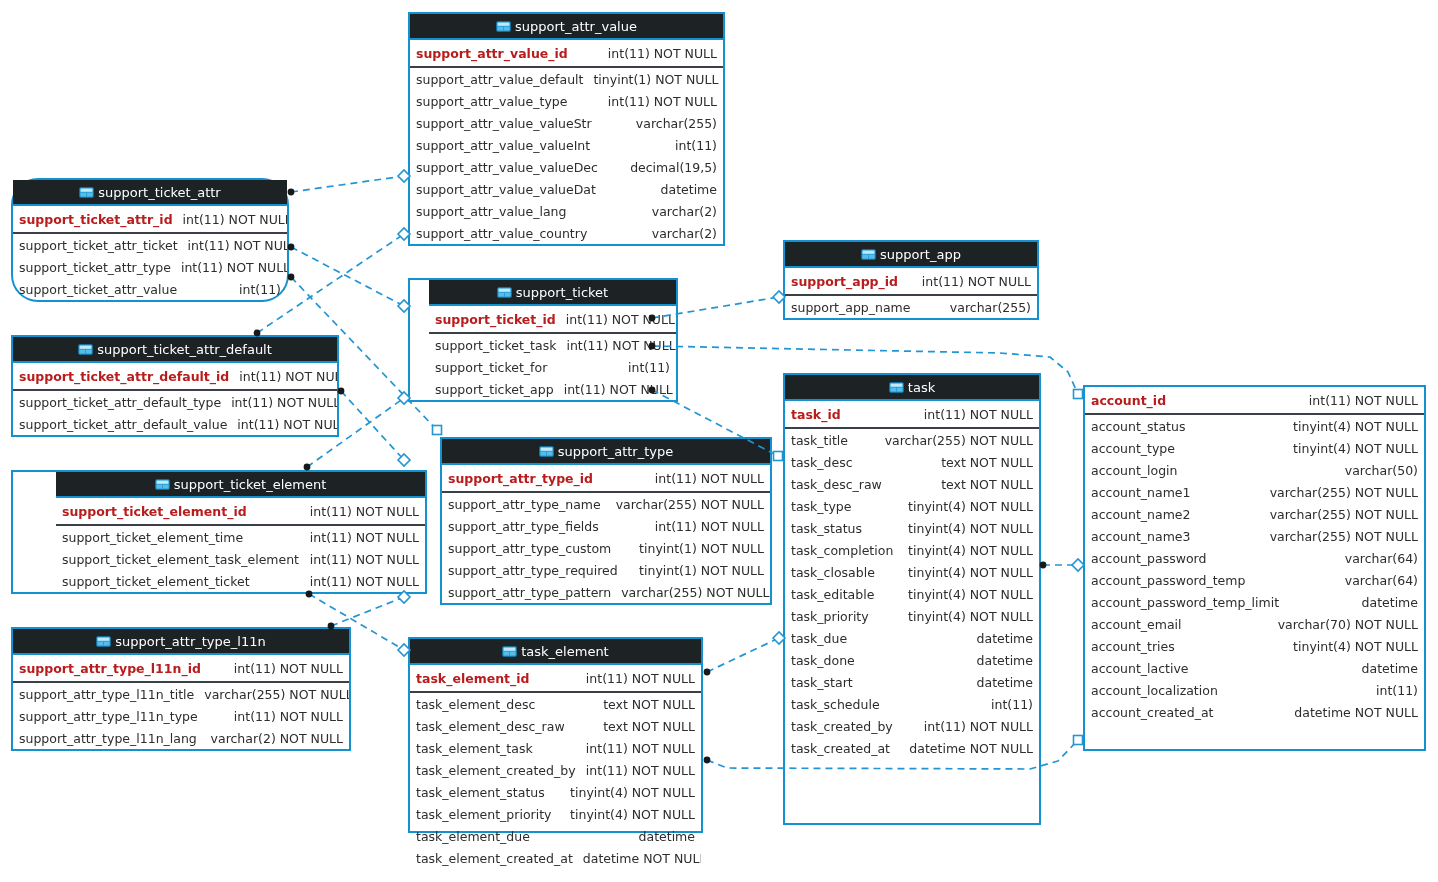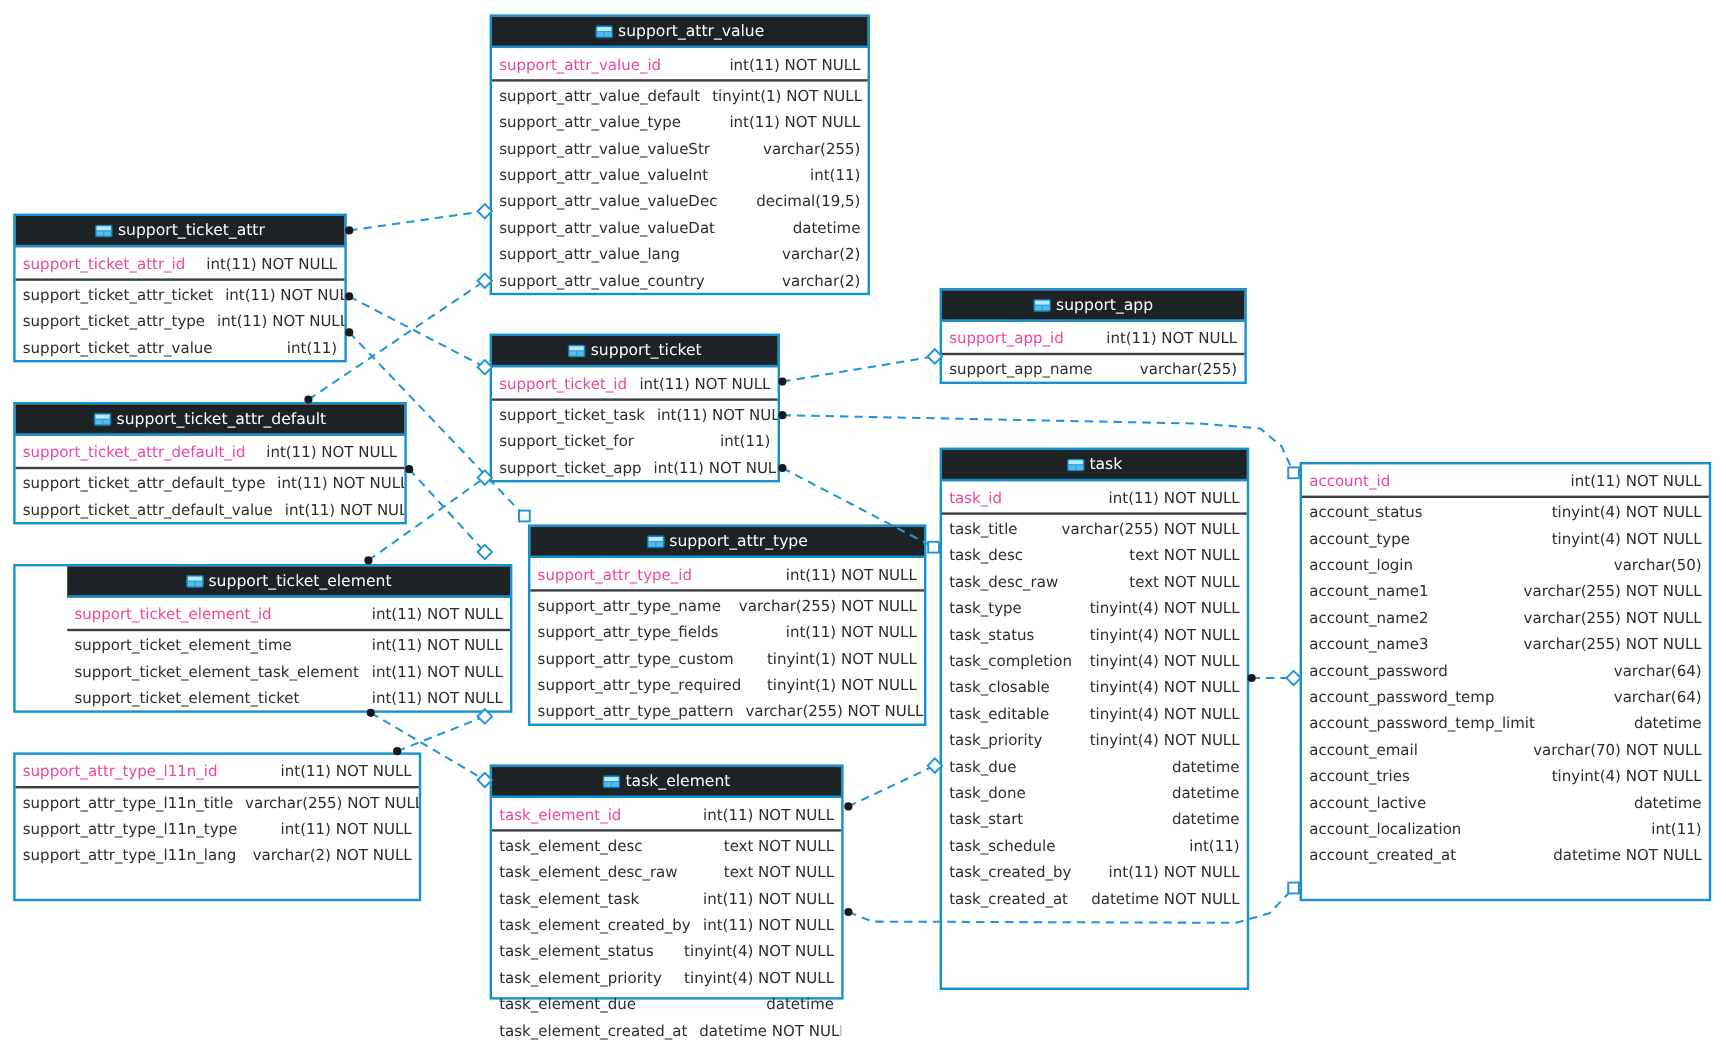--- a/index.html
+++ b/index.html
@@ -1,21 +1,21 @@
 <!DOCTYPE html>
 <html><head>
 <meta charset="utf-8">
 <style>
   html,body{margin:0;padding:0;background:#ffffff;}
   body{width:1438px;height:882px;font-family:"DejaVu Sans","Liberation Sans",sans-serif;}
   .canvas{position:relative;width:1438px;height:882px;background:#ffffff;overflow:hidden;}
   .er-table{position:absolute;background:#ffffff;border:2px solid #1591d0;box-sizing:border-box;z-index:1;}
   .er-header{height:26px;background:#1d2224;color:#ffffff;display:flex;align-items:center;justify-content:center;gap:4px;font-size:13px;border-bottom:2px solid #1591d0;box-sizing:border-box;white-space:nowrap;overflow:hidden;}
   .er-pk{height:28px;display:flex;align-items:center;justify-content:space-between;padding:0 6px;border-bottom:2px solid #3a4046;box-sizing:border-box;font-size:12.5px;white-space:nowrap;overflow:hidden;}
-  .er-pk .col-name{font-weight:normal;color:#ec4899;}
+  .er-pk .col-name{font-weight:bold;color:#b91c1c;}
   .er-row{height:22px;display:flex;align-items:center;justify-content:space-between;padding:0 6px;font-size:12.5px;white-space:nowrap;overflow:hidden;}
   .col-name{color:#2d2d2d;}
   .col-type{color:#2d2d2d;margin-left:10px;}
   svg.rel-layer{position:absolute;left:0;top:0;z-index:2;pointer-events:none;}
 </style>
 </head>
 <body>
 
 <div class="canvas" id="canvas">
   <svg class="rel-layer" width="1438" height="882" id="relLayer">
@@ -130,21 +130,21 @@
       </div>
       <div class="er-row">
         <span class="col-name">support_attr_value_lang</span>
         <span class="col-type">varchar(2)</span>
       </div>
       <div class="er-row">
         <span class="col-name">support_attr_value_country</span>
         <span class="col-type">varchar(2)</span>
       </div>
     </div>
-    <div class="er-table" style="left: 11px; top: 178px; width: 278px; height: 124px;">
+    <div class="er-table" style="left: 11px; top: 178px; width: 278px; height: 124px; border-radius: 27px;">
       <div class="er-header">
         <svg width="15" height="11" viewBox="0 0 15 11">
           <rect x="0.5" y="0.5" width="14" height="10" rx="1.5" fill="#2b9fd8" stroke="#136f9c"></rect>
           <rect x="1.6" y="1.6" width="11.8" height="3.2" fill="#bfe9fb"></rect>
           <rect x="1.6" y="5.8" width="5.4" height="3.6" fill="#58bce8"></rect>
           <rect x="8.0" y="5.8" width="5.4" height="3.6" fill="#58bce8"></rect>
         </svg>
         <span>support_ticket_attr</span>
       </div>
       <div class="er-pk">
@@ -208,38 +208,47 @@
       <div class="er-row">
         <span class="col-name">support_ticket_element_task_element</span>
         <span class="col-type">int(11) NOT NULL</span>
       </div>
       <div class="er-row">
         <span class="col-name">support_ticket_element_ticket</span>
         <span class="col-type">int(11) NOT NULL</span>
       </div>
     </div>
     <div class="er-table" style="left: 11px; top: 627px; width: 340px; height: 124px;">
+      <div class="er-header">
+        <svg width="15" height="11" viewBox="0 0 15 11">
+          <rect x="0.5" y="0.5" width="14" height="10" rx="1.5" fill="#2b9fd8" stroke="#136f9c"></rect>
+          <rect x="1.6" y="1.6" width="11.8" height="3.2" fill="#bfe9fb"></rect>
+          <rect x="1.6" y="5.8" width="5.4" height="3.6" fill="#58bce8"></rect>
+          <rect x="8.0" y="5.8" width="5.4" height="3.6" fill="#58bce8"></rect>
+        </svg>
+        <span>support_attr_type_l11n</span>
+      </div>
       <div class="er-pk">
         <span class="col-name">support_attr_type_l11n_id</span>
         <span class="col-type">int(11) NOT NULL</span>
       </div>
       <div class="er-row">
         <span class="col-name">support_attr_type_l11n_title</span>
         <span class="col-type">varchar(255) NOT NULL</span>
       </div>
       <div class="er-row">
         <span class="col-name">support_attr_type_l11n_type</span>
         <span class="col-type">int(11) NOT NULL</span>
       </div>
       <div class="er-row">
         <span class="col-name">support_attr_type_l11n_lang</span>
         <span class="col-type">varchar(2) NOT NULL</span>
       </div>
     </div>
-    <div class="er-table" style="left: 408px; top: 278px; width: 242px; height: 124px;">
+    <div class="er-table" style="left: 408px; top: 278px; width: 270px; height: 124px; padding-left: 19px;">
       <div class="er-header">
         <svg width="15" height="11" viewBox="0 0 15 11">
           <rect x="0.5" y="0.5" width="14" height="10" rx="1.5" fill="#2b9fd8" stroke="#136f9c"></rect>
           <rect x="1.6" y="1.6" width="11.8" height="3.2" fill="#bfe9fb"></rect>
           <rect x="1.6" y="5.8" width="5.4" height="3.6" fill="#58bce8"></rect>
           <rect x="8.0" y="5.8" width="5.4" height="3.6" fill="#58bce8"></rect>
         </svg>
         <span>support_ticket</span>
       </div>
       <div class="er-pk">

